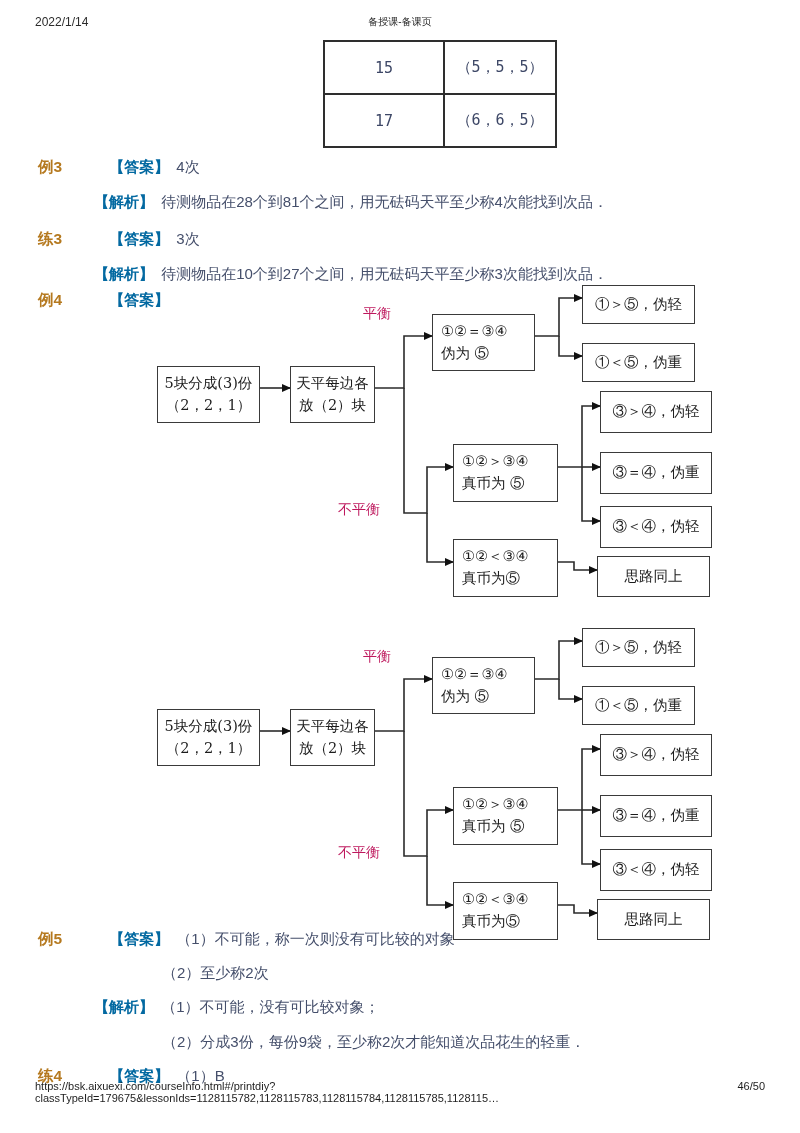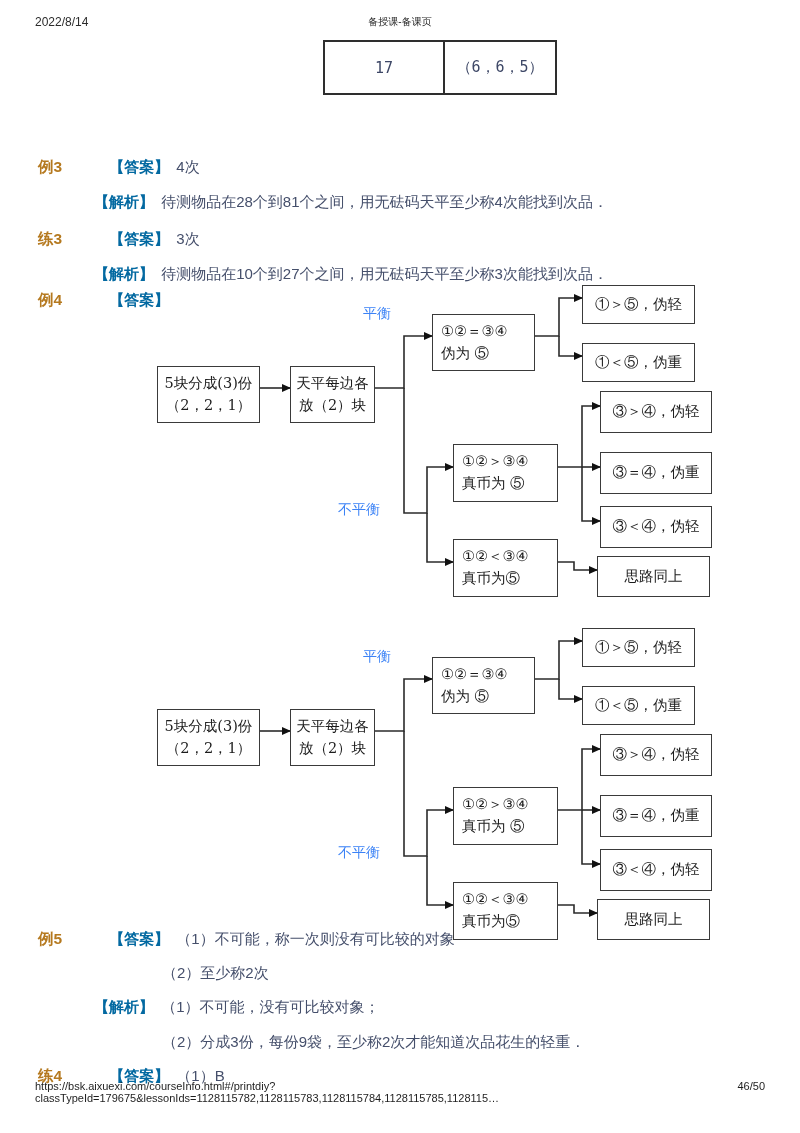--- a/index.html
+++ b/index.html
@@ -27,35 +27,39 @@
   .qtext{color:#454f6b;margin-top:16px;}
   
   .chart{position:absolute;left:0;width:730px;height:320px;}
   .wires{position:absolute;left:0;top:0;}
   .fbox{
     position:absolute;box-sizing:border-box;border:1.5px solid #3a3a3a;background:#fff;
     display:flex;flex-direction:column;justify-content:center;align-items:center;
     font-family:"DejaVu Serif",serif;font-size:14.5px;color:#1c1c1c;
     line-height:1.5;text-align:center;white-space:nowrap;margin-top:6px;
   }
-  .flabel{position:absolute;font-family:"DejaVu Serif",serif;font-size:14px;color:#3b82f6;white-space:nowrap;}
+  .flabel{position:absolute;font-family:"DejaVu Serif",serif;font-size:14px;color:#be185d;white-space:nowrap;}
   
   .footer{position:absolute;left:35px;top:1080px;width:730px;display:flex;justify-content:space-between;
     font-size:11px;color:#1e1e1e;}
 </style>
 </head>
 <body>
 
 <div class="page">
 
-  <div class="hdr-date">2022/8/14</div>
+  <div class="hdr-date">2022/1/14</div>
   <div class="hdr-title">备授课-备课页</div>
 
   <table class="grp-table">
     <tbody>
+        <tr>
+      <td class="c1">15</td>
+      <td>（5，5，5）</td>
+    </tr>
     <tr>
       <td class="c1">17</td>
       <td>（6，6，5）</td>
     </tr>
   </tbody>
     </table>
 
   <div class="qrow" style="top:157px">
     <span class="qlabel">例3</span>
     <span class="qtag">【答案】</span>

